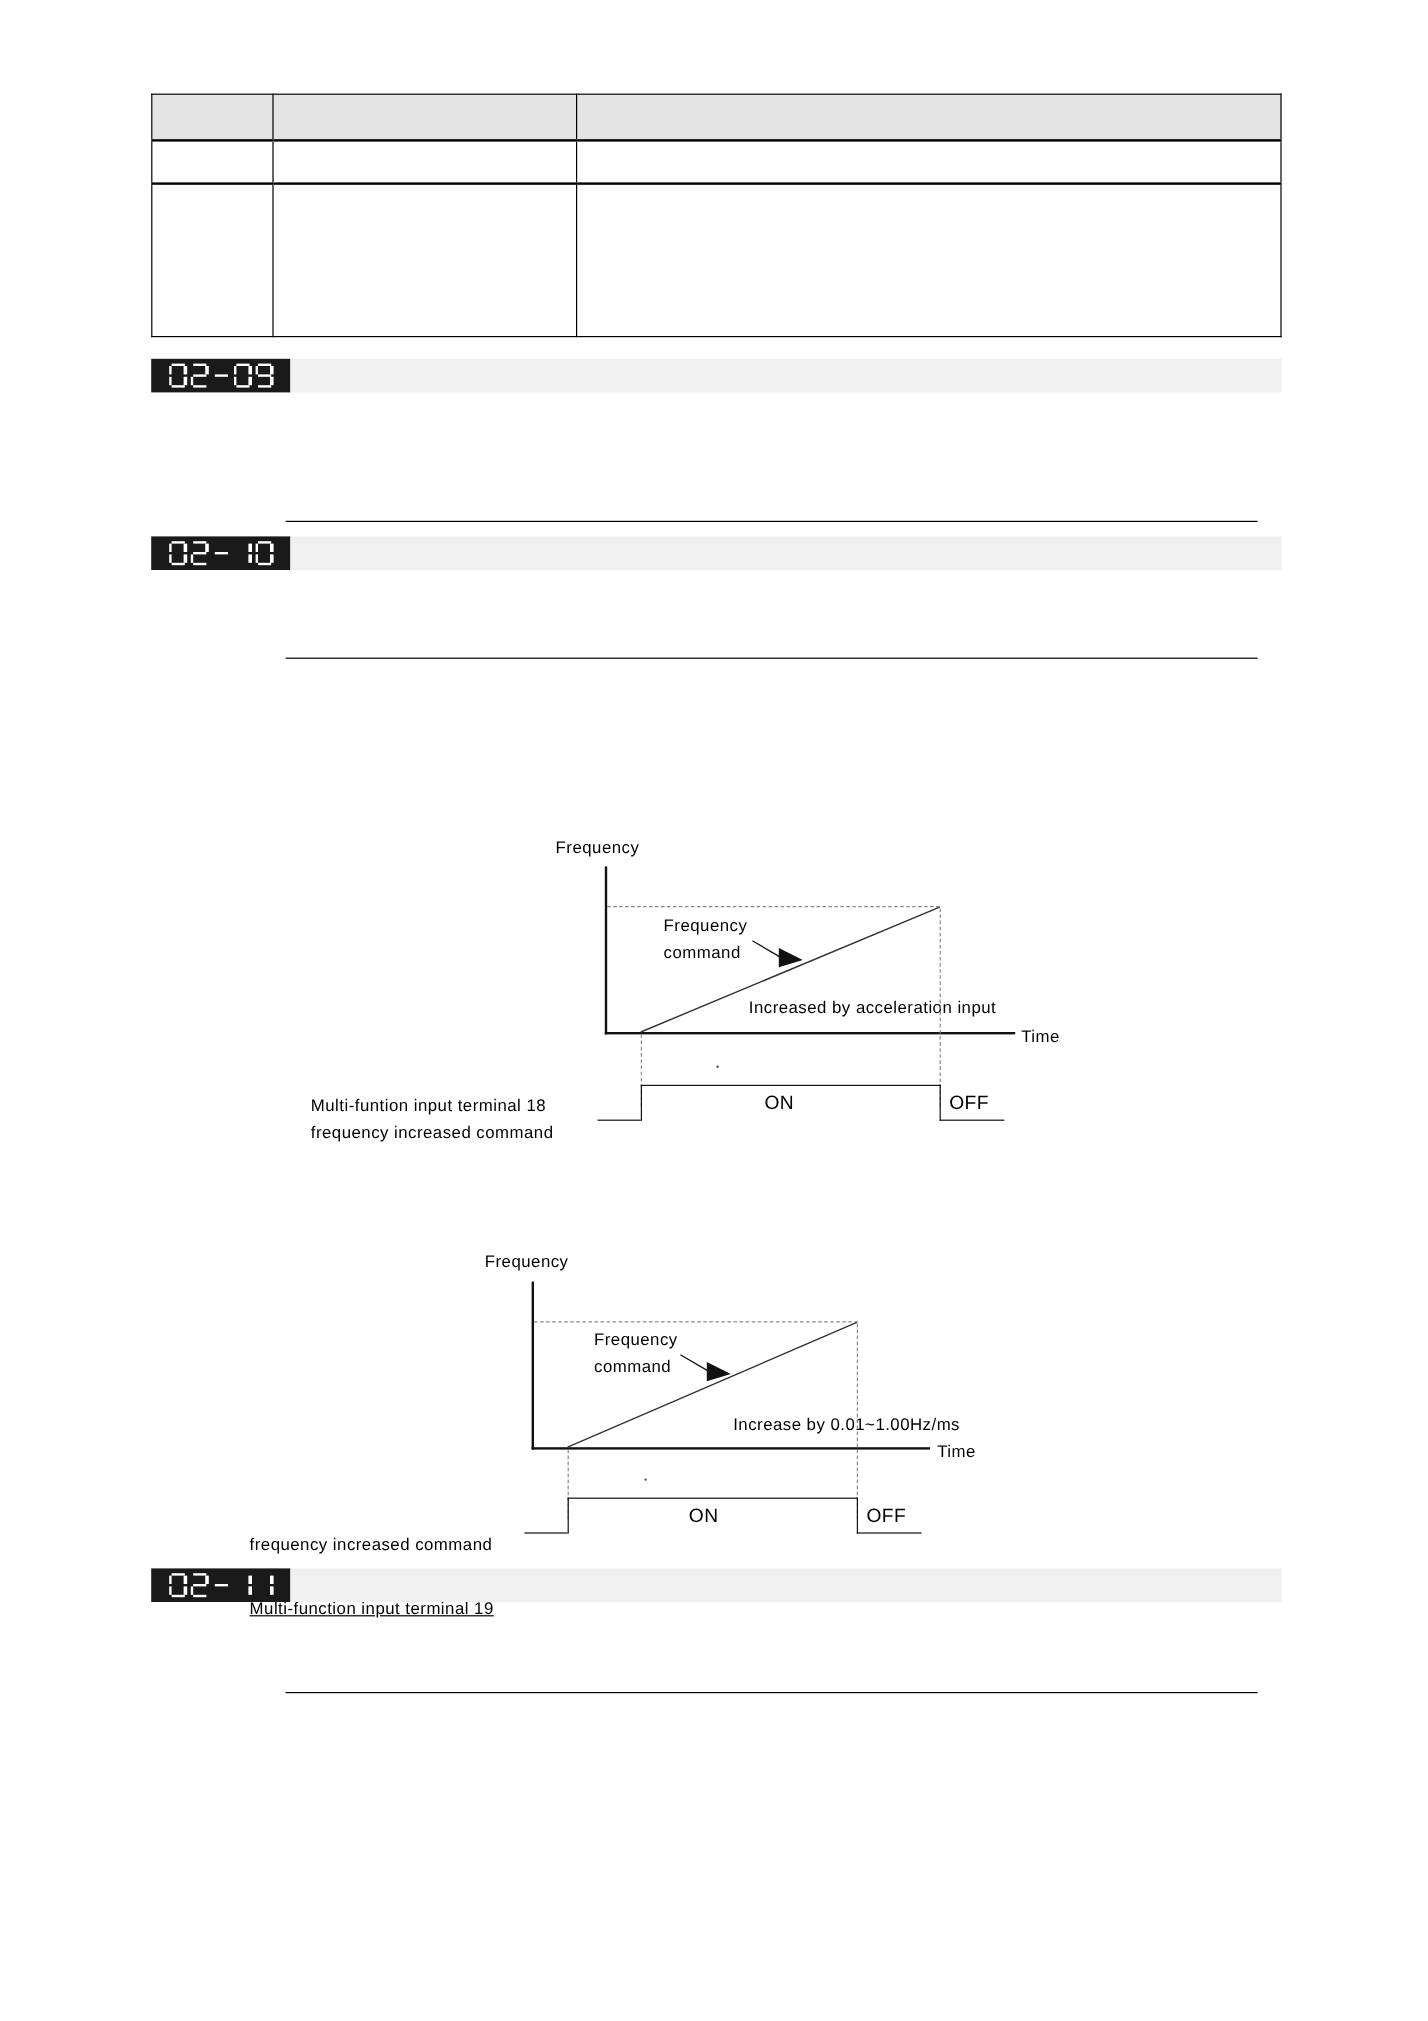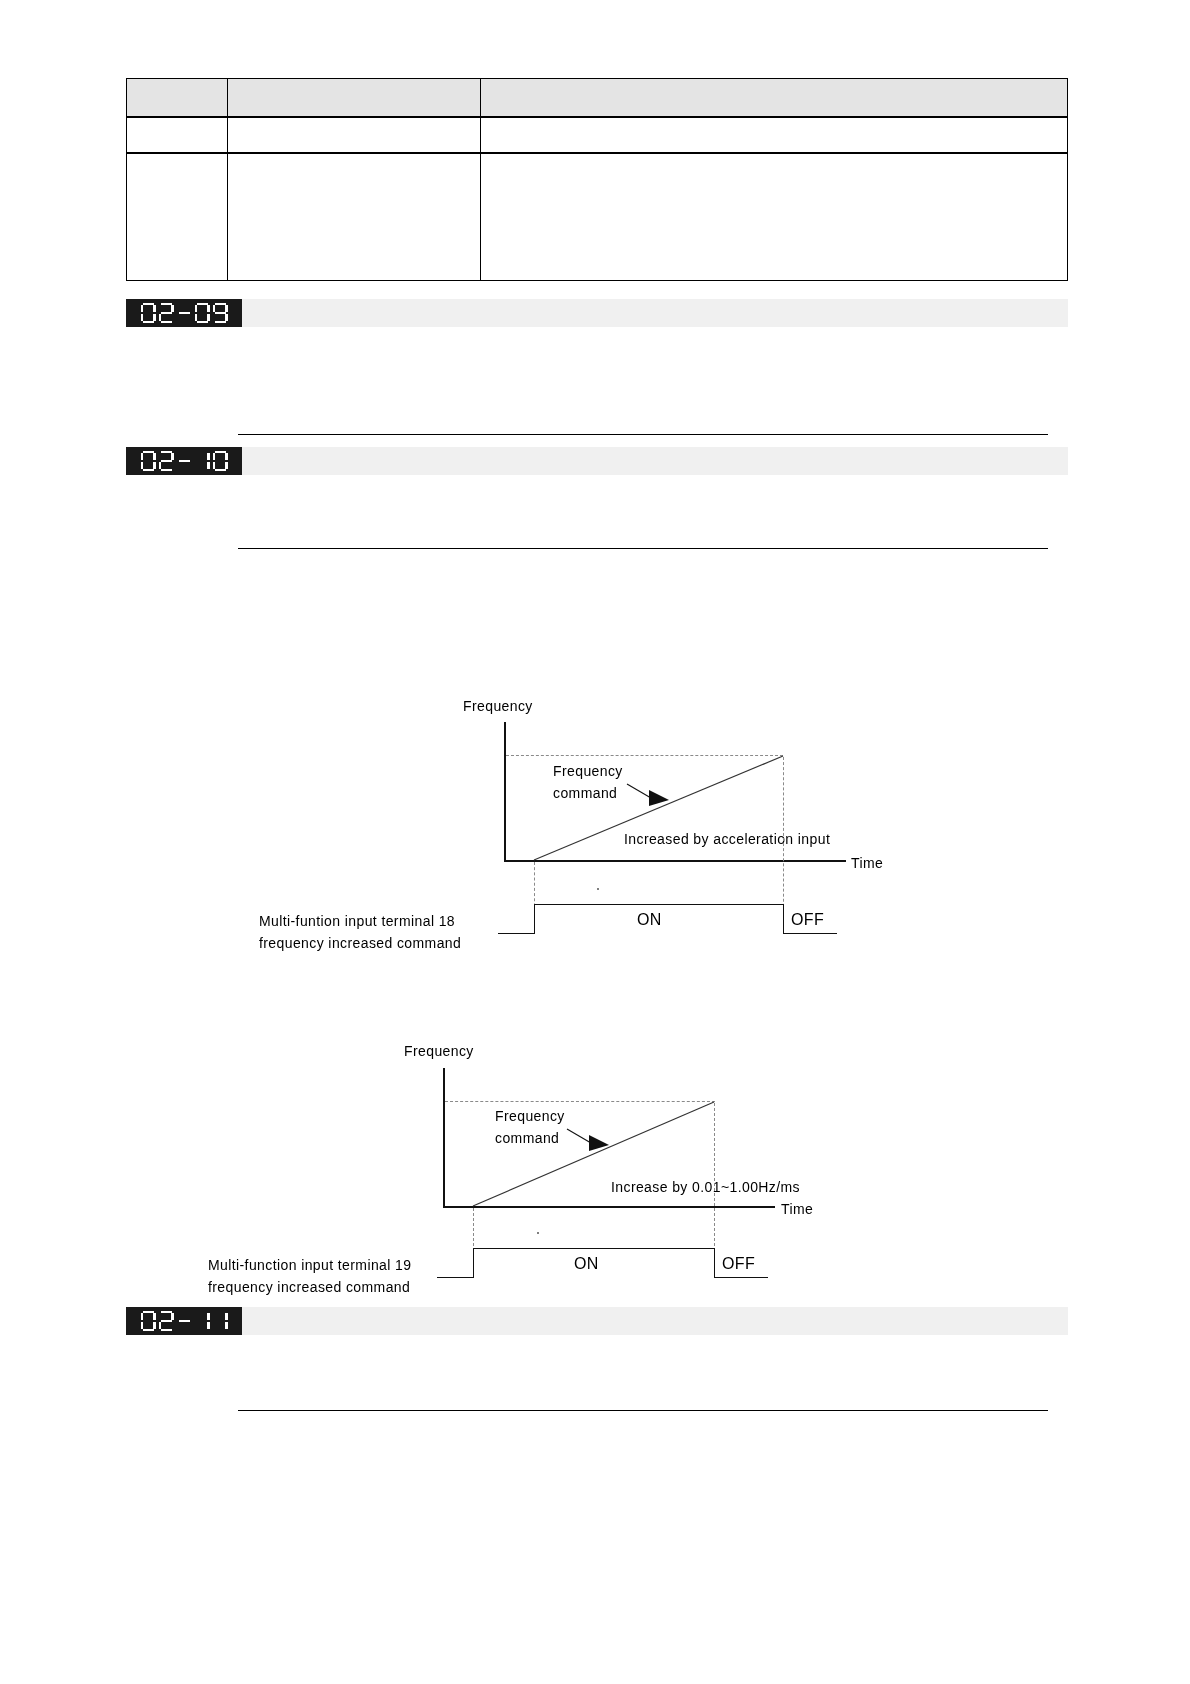--- a/index.html
+++ b/index.html
@@ -271,21 +271,21 @@
 
     <div class="solid-h" style="left:437px;top:1277px;width:36px;"></div>
     <div class="solid-v" style="left:473px;top:1248px;height:30px;"></div>
     <div class="solid-h" style="left:473px;top:1248px;width:242px;"></div>
     <div class="solid-v" style="left:714px;top:1248px;height:30px;"></div>
     <div class="solid-h" style="left:714px;top:1277px;width:54px;"></div>
 
     <div class="dlabel sm" style="left:574px;top:1255px;">ON</div>
     <div class="dlabel sm" style="left:722px;top:1255px;">OFF</div>
 
-    <div class="dlabel" style="left:208px;top:1257px;">Multi-function input terminal 19</div>
+    <div class="dlabel" style="left:208px;top:1332px;text-decoration:underline;">Multi-function input terminal 19</div>
     <div class="dlabel" style="left:208px;top:1279px;">frequency increased command</div>
   </div>
 
   <div class="pbar" style="left:126px;top:1307px;width:942px;">
     <div class="pbadge">
       <span class="seg-wrap">
         <span class="seg">
             <i class="sa"></i>
             <i class="sb"></i>
             <i class="sc"></i>

